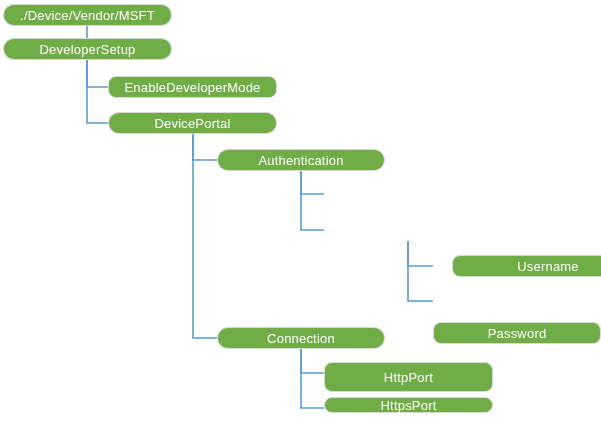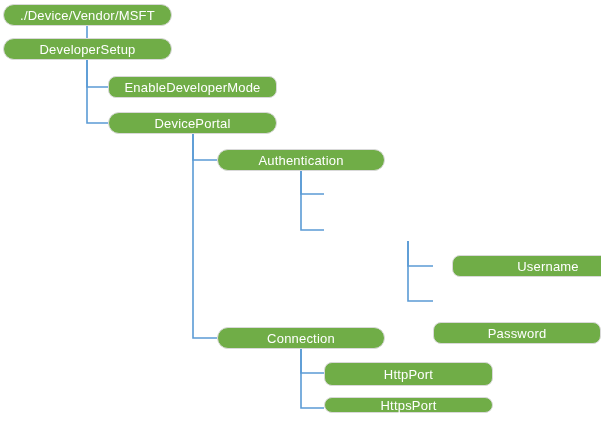--- a/index.html
+++ b/index.html
@@ -77,16 +77,16 @@
     </svg>
   <div class="nodes-layer">
       <div class="node pill" style="left: 3px; top: 4px; width: 169px; height: 22px;">./Device/Vendor/MSFT</div>
       <div class="node pill" style="left: 3px; top: 38px; width: 169px; height: 22px;">DeveloperSetup</div>
       <div class="node rect" style="left: 108px; top: 76px; width: 169px; height: 22px;">EnableDeveloperMode</div>
       <div class="node pill" style="left: 108px; top: 112px; width: 169px; height: 22px;">DevicePortal</div>
       <div class="node pill" style="left: 217px; top: 149px; width: 168px; height: 22px;">Authentication</div>
       <div class="node rect" style="left: 452px; top: 255px; width: 192px; height: 22px;">Username</div>
       <div class="node rect" style="left: 433px; top: 290px; width: 168px; height: 22px; margin-top: 32px;">Password</div>
       <div class="node pill" style="left: 217px; top: 327px; width: 168px; height: 22px;">Connection</div>
-      <div class="node rect" style="left: 324px; top: 362px; width: 169px; height: 24px;">HttpPort</div>
+      <div class="node rect" style="left: 324px; top: 362px; width: 169px; height: 30px;">HttpPort</div>
       <div class="node rect" style="left: 324px; top: 397px; width: 169px; height: 16px;">HttpsPort</div>
     </div>
 </div>
 
 </body></html>

